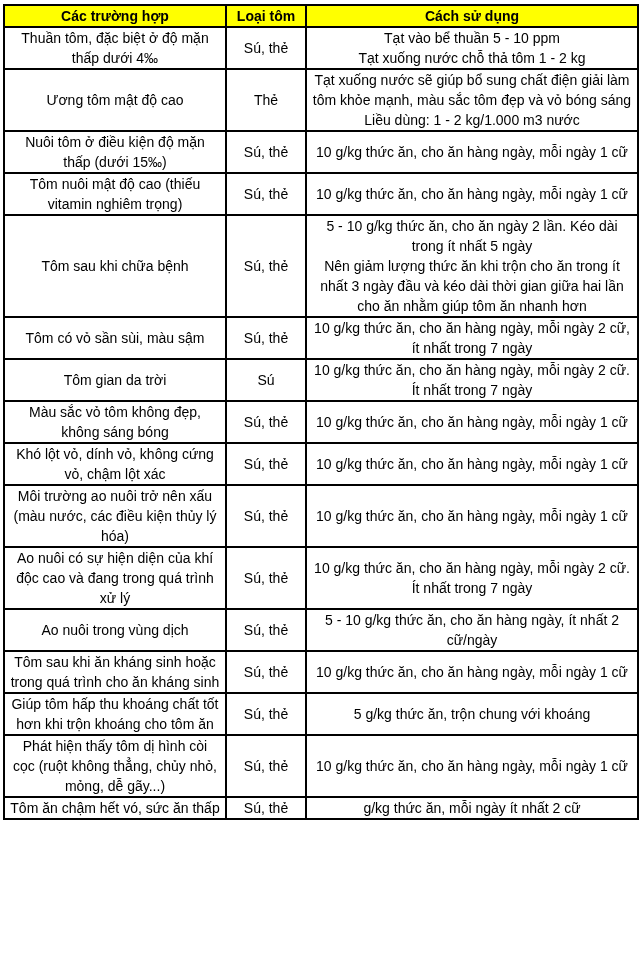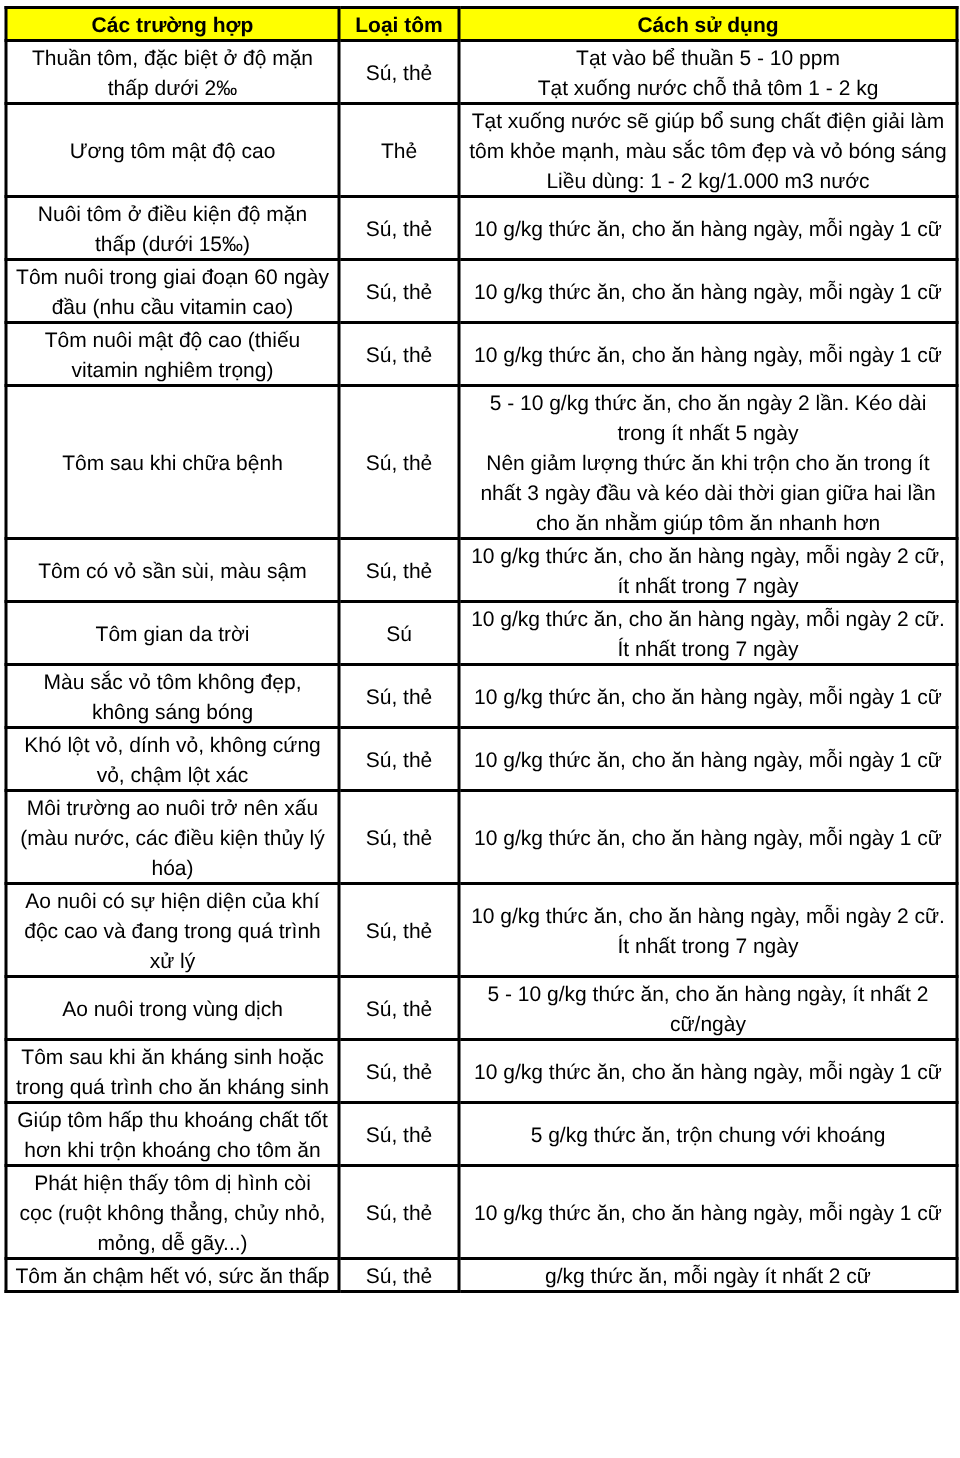--- a/index.html
+++ b/index.html
@@ -56,44 +56,39 @@
     </colgroup>
     <thead>
       <tr>
         <th>Các trường hợp</th>
         <th>Loại tôm</th>
         <th>Cách sử dụng</th>
       </tr>
     </thead>
     <tbody>
   <tr>
-    <td class="case-cell">Thuần tôm, đặc biệt ở độ mặn thấp dưới 2‰</td>
+    <td class="case-cell">Thuần tôm, đặc biệt ở độ mặn thấp dưới 4‰</td>
     <td class="type-cell">Sú, thẻ</td>
     <td class="usage-cell">Tạt vào bể thuần 5 - 10 ppm
 Tạt xuống nước chỗ thả tôm 1 - 2 kg</td>
   </tr>
 
   <tr>
     <td class="case-cell">Ương tôm mật độ cao</td>
     <td class="type-cell">Thẻ</td>
     <td class="usage-cell">Tạt xuống nước sẽ giúp bổ sung chất điện giải làm tôm khỏe mạnh, màu sắc tôm đẹp và vỏ bóng sáng
 Liều dùng: 1 - 2 kg/1.000 m3 nước</td>
   </tr>
 
   <tr>
     <td class="case-cell">Nuôi tôm ở điều kiện độ mặn thấp (dưới 15‰)</td>
     <td class="type-cell">Sú, thẻ</td>
     <td class="usage-cell">10 g/kg thức ăn, cho ăn hàng ngày, mỗi ngày 1 cữ</td>
   </tr>
 
-  <tr>
-    <td class="case-cell">Tôm nuôi trong giai đoạn 60 ngày đầu (nhu cầu vitamin cao)</td>
-    <td class="type-cell">Sú, thẻ</td>
-    <td class="usage-cell">10 g/kg thức ăn, cho ăn hàng ngày, mỗi ngày 1 cữ</td>
-  </tr>
 
   <tr>
     <td class="case-cell">Tôm nuôi mật độ cao (thiếu vitamin nghiêm trọng)</td>
     <td class="type-cell">Sú, thẻ</td>
     <td class="usage-cell">10 g/kg thức ăn, cho ăn hàng ngày, mỗi ngày 1 cữ</td>
   </tr>
 
   <tr>
     <td class="case-cell">Tôm sau khi chữa bệnh</td>
     <td class="type-cell">Sú, thẻ</td>

